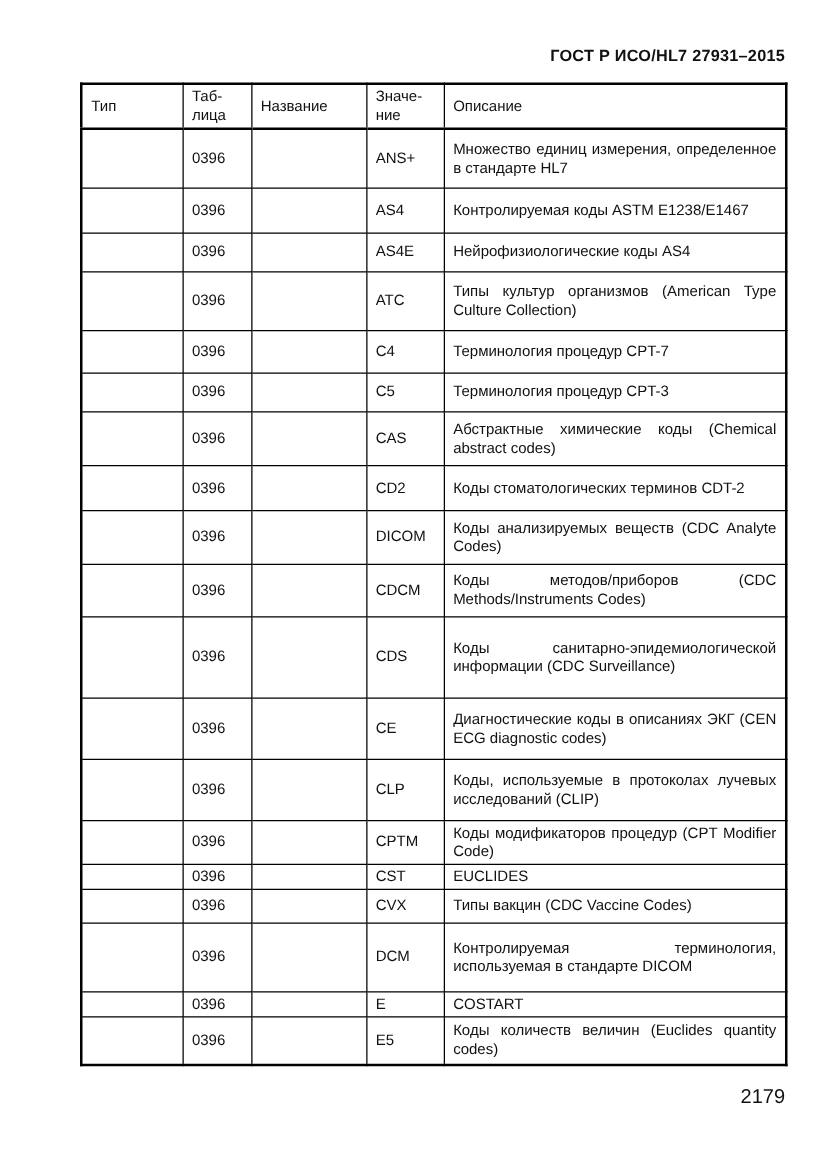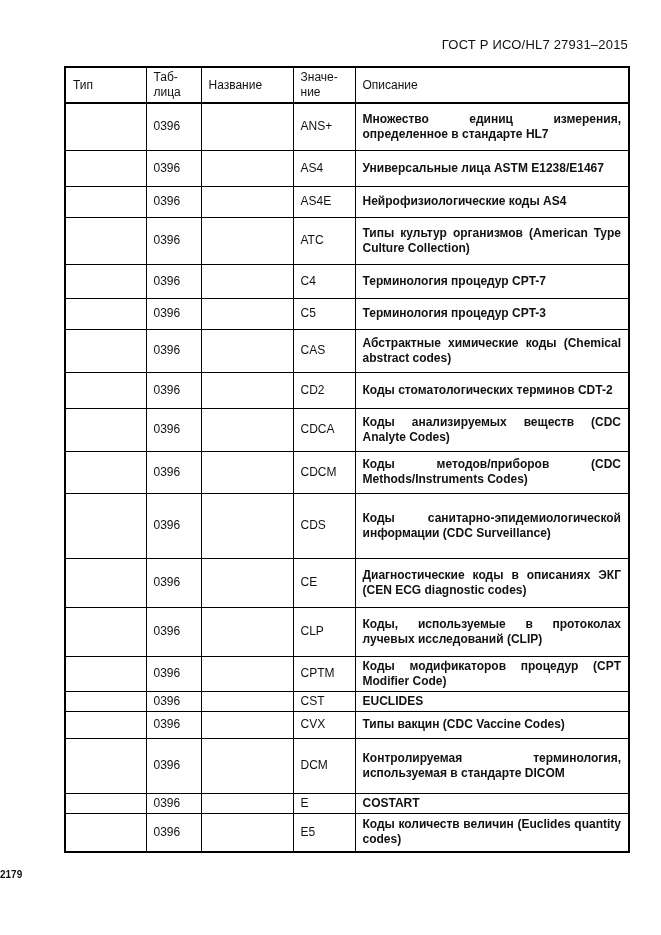--- a/index.html
+++ b/index.html
@@ -11,21 +11,21 @@
     font-family: "Liberation Sans", sans-serif;
     color: #111111;
     overflow: hidden;
   }
   .doc-header {
     position: absolute;
     top: 37px;
     left: 0;
     width: 628px;
     text-align: right;
-    font-weight: normal;
+    font-weight: bold;
     font-size: 13px;
     letter-spacing: 0.2px;
   }
   table.code-table {
     position: absolute;
     left: 64px;
     top: 66px;
     width: 564px;
     border-collapse: collapse;
     table-layout: fixed;
@@ -43,30 +43,29 @@
   }
   .code-table thead th {
     border-bottom: 2px solid #000000;
     font-weight: normal;
     text-align: left;
     white-space: pre-line;
     height: 30px;
   }
   .code-table td.desc {
     text-align: justify;
-    font-weight: bold;
   }
   .page-number {
     position: absolute;
     top: 869px;
     left: 0;
     width: 628px;
-    text-align: left;
-    font-weight: bold;
-    font-size: 10px;
+    text-align: right;
+    font-weight: normal;
+    font-size: 16px;
   }
 </style>
 </head>
 <body>
 
 <div class="page">
 
   <div class="doc-header">ГОСТ Р ИСО/HL7 27931–2015</div>
 
   <table class="code-table">
@@ -95,21 +94,21 @@
         <td>0396</td>
         <td></td>
         <td>ANS+</td>
         <td class="desc">Множество единиц измерения, определенное в стандарте HL7</td>
       </tr>
         <tr style="height: 36px;">
         <td></td>
         <td>0396</td>
         <td></td>
         <td>AS4</td>
-        <td class="desc">Универсальные лица ASTM E1238/E1467</td>
+        <td class="desc">Контролируемая коды ASTM E1238/E1467</td>
       </tr>
         <tr style="height: 31px;">
         <td></td>
         <td>0396</td>
         <td></td>
         <td>AS4E</td>
         <td class="desc">Нейрофизиологические коды AS4</td>
       </tr>
         <tr style="height: 47px;">
         <td></td>
@@ -143,21 +142,21 @@
         <td></td>
         <td>0396</td>
         <td></td>
         <td>CD2</td>
         <td class="desc">Коды стоматологических терминов CDT-2</td>
       </tr>
         <tr style="height: 43px;">
         <td></td>
         <td>0396</td>
         <td></td>
-        <td>CDCA</td>
+        <td>DICOM</td>
         <td class="desc">Коды анализируемых веществ (CDC Analyte Codes)</td>
       </tr>
         <tr style="height: 42px;">
         <td></td>
         <td>0396</td>
         <td></td>
         <td>CDCM</td>
         <td class="desc">Коды методов/приборов (CDC Methods/Instruments Codes)</td>
       </tr>
         <tr style="height: 65px;">

